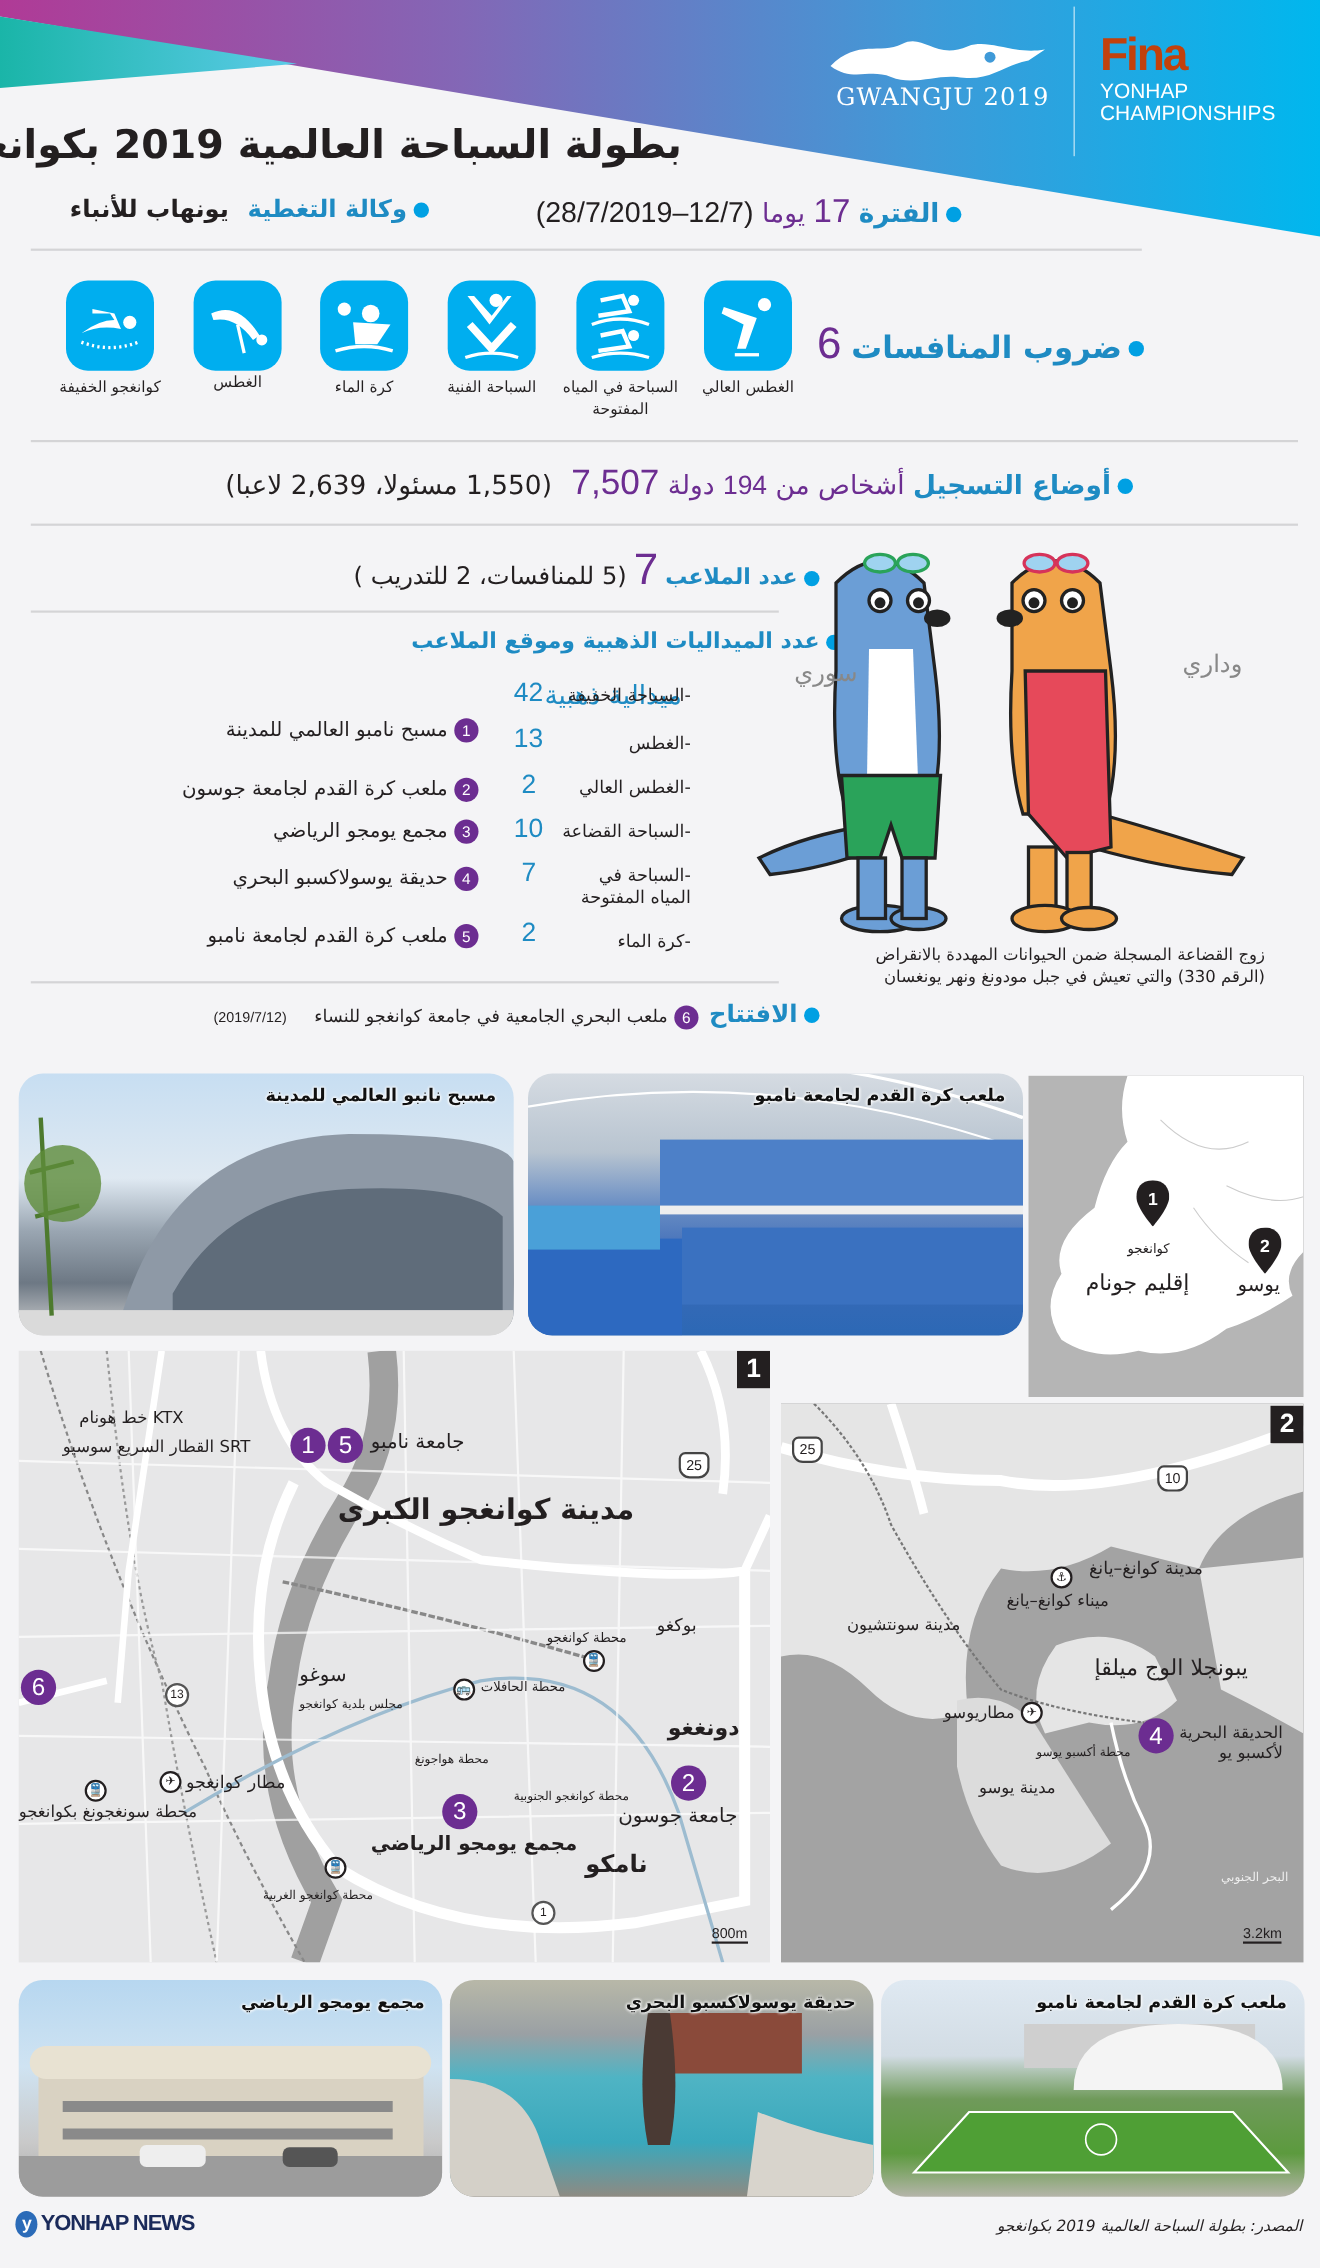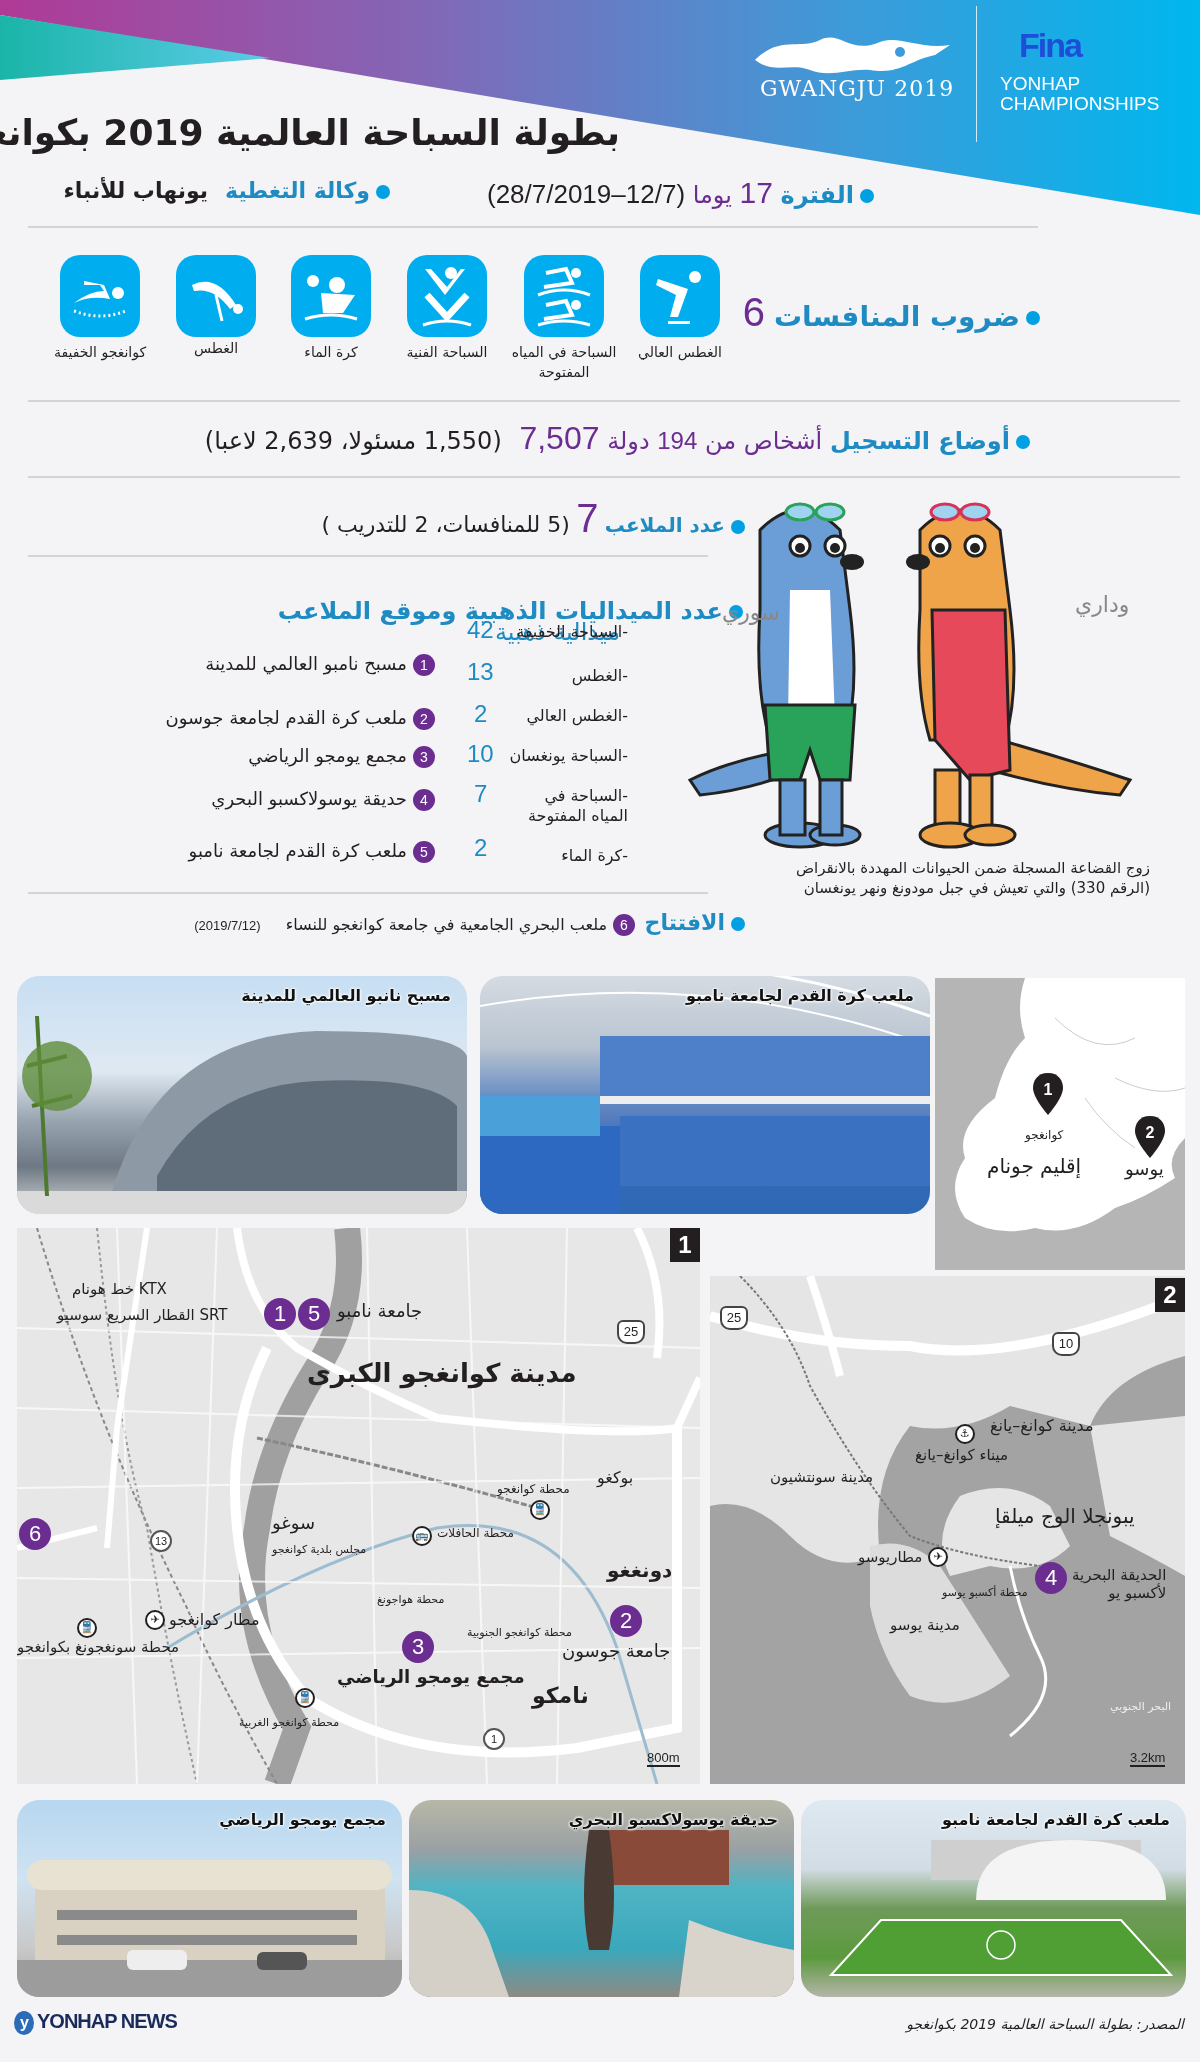--- a/index.html
+++ b/index.html
@@ -2,21 +2,21 @@
 <html><head>
 <meta charset="utf-8">
 <style>
   * { box-sizing: border-box; margin: 0; padding: 0; }
   body { width: 1200px; height: 2062px; background: #f4f4f6; font-family: "DejaVu Sans", sans-serif; position: relative; overflow: hidden; color: #231f20; }
   .abs { position: absolute; }
   .rtl { direction: rtl; }
   .header-band { position: absolute; left: 0; top: 0; width: 1200px; height: 220px; }
   .logo-area { position: absolute; right: 0; top: 0; width: 450px; height: 150px; color: #fff; }
   .gwangju-text { position: absolute; left: 10px; top: 76px; font-family: "DejaVu Serif", serif; font-size: 22px; letter-spacing: 1px; color: #fff; }
-  .fina-text { position: absolute; left: 250px; top: 26px; font-family: "Liberation Sans", sans-serif; font-weight: bold; font-size: 34px; letter-spacing: -2px; color: #1d4ed8; margin-left: 19px; }
+  .fina-text { position: absolute; left: 250px; top: 26px; font-family: "Liberation Sans", sans-serif; font-weight: bold; font-size: 42px; letter-spacing: -2px; color: #c2410c; }
   .wc-text { position: absolute; left: 250px; top: 74px; font-family: "Liberation Sans", sans-serif; font-size: 19px; line-height: 20px; color: #fff; }
   .logo-divider { position: absolute; left: 226px; top: 6px; width: 1px; height: 136px; background: rgba(255,255,255,0.8); }
   .main-title { position: absolute; right: 580px; top: 112px; font-size: 36px; font-weight: bold; color: #231f20; direction: rtl; white-space: nowrap; letter-spacing: -1px; }
   .bullet { display: inline-block; width: 14px; height: 14px; border-radius: 50%; background: #00a0e3; vertical-align: middle; margin-left: 6px; }
   .label-blue { color: #1e8bc3; font-weight: bold; }
   .num-purple { color: #6c2d91; }
   .hr { position: absolute; height: 2px; background: #d4d4d6; }
   .row-text { position: absolute; direction: rtl; white-space: nowrap; }
   .icon-tile { position: absolute; width: 80px; height: 82px; background: #00aeef; border-radius: 20px; }
   .icon-tile svg { width: 80px; height: 82px; }
@@ -161,32 +161,32 @@
 <div class="hr" style="left:28px;top:476px;width:1152px;"></div>
 
 <div class="row-text" style="right:455px;top:496px;font-size:20px;">
   <span class="bullet"></span><span class="label-blue">عدد الملاعب</span>
   <span class="num-purple" style="font-size:40px;font-family:'Liberation Sans',sans-serif;">7</span>
   <span style="font-size:22px;">(5 للمنافسات، 2 للتدريب )</span>
 </div>
 
 <div class="hr" style="left:28px;top:555px;width:680px;"></div>
 
-<div class="row-text" style="right:457px;top:570px;font-size:24px;margin-top:27px;">
+<div class="row-text" style="right:435px;top:570px;font-size:20px;">
   <span class="bullet"></span><span class="label-blue">عدد الميداليات الذهبية وموقع الملاعب</span>
 </div>
 <div class="med-row" style="right:580px;top:618px;font-size:24px;color:#1e8bc3;">ميدالية ذهبية</div>
 
 <div class="med-row" style="right:572px;top:622px;">-السباحة الخفيفة</div>
 <div class="med-num" style="left:467px;top:616px;">42</div>
 <div class="med-row" style="right:572px;top:666px;">-الغطس</div>
 <div class="med-num" style="left:467px;top:658px;">13</div>
 <div class="med-row" style="right:572px;top:706px;">-الغطس العالي</div>
 <div class="med-num" style="left:474px;top:700px;">2</div>
-<div class="med-row" style="right:572px;top:746px;">-السباحة يونغسان</div>
+<div class="med-row" style="right:572px;top:746px;">-السباحة القضاعة</div>
 <div class="med-num" style="left:467px;top:740px;">10</div>
 <div class="med-row" style="right:572px;top:786px;width:110px;white-space:normal;line-height:20px;">-السباحة في المياه المفتوحة</div>
 <div class="med-num" style="left:474px;top:780px;">7</div>
 <div class="med-row" style="right:572px;top:846px;">-كرة الماء</div>
 <div class="med-num" style="left:474px;top:834px;">2</div>
 
 <div class="venue" style="right:765px;top:653px;"><span class="circ">1</span><span>مسبح نامبو العالمي للمدينة</span></div>
 <div class="venue" style="right:765px;top:707px;"><span class="circ">2</span><span>ملعب كرة القدم لجامعة جوسون</span></div>
 <div class="venue" style="right:765px;top:745px;"><span class="circ">3</span><span>مجمع يومجو الرياضي</span></div>
 <div class="venue" style="right:765px;top:788px;"><span class="circ">4</span><span>حديقة يوسولاكسبو البحري</span></div>

